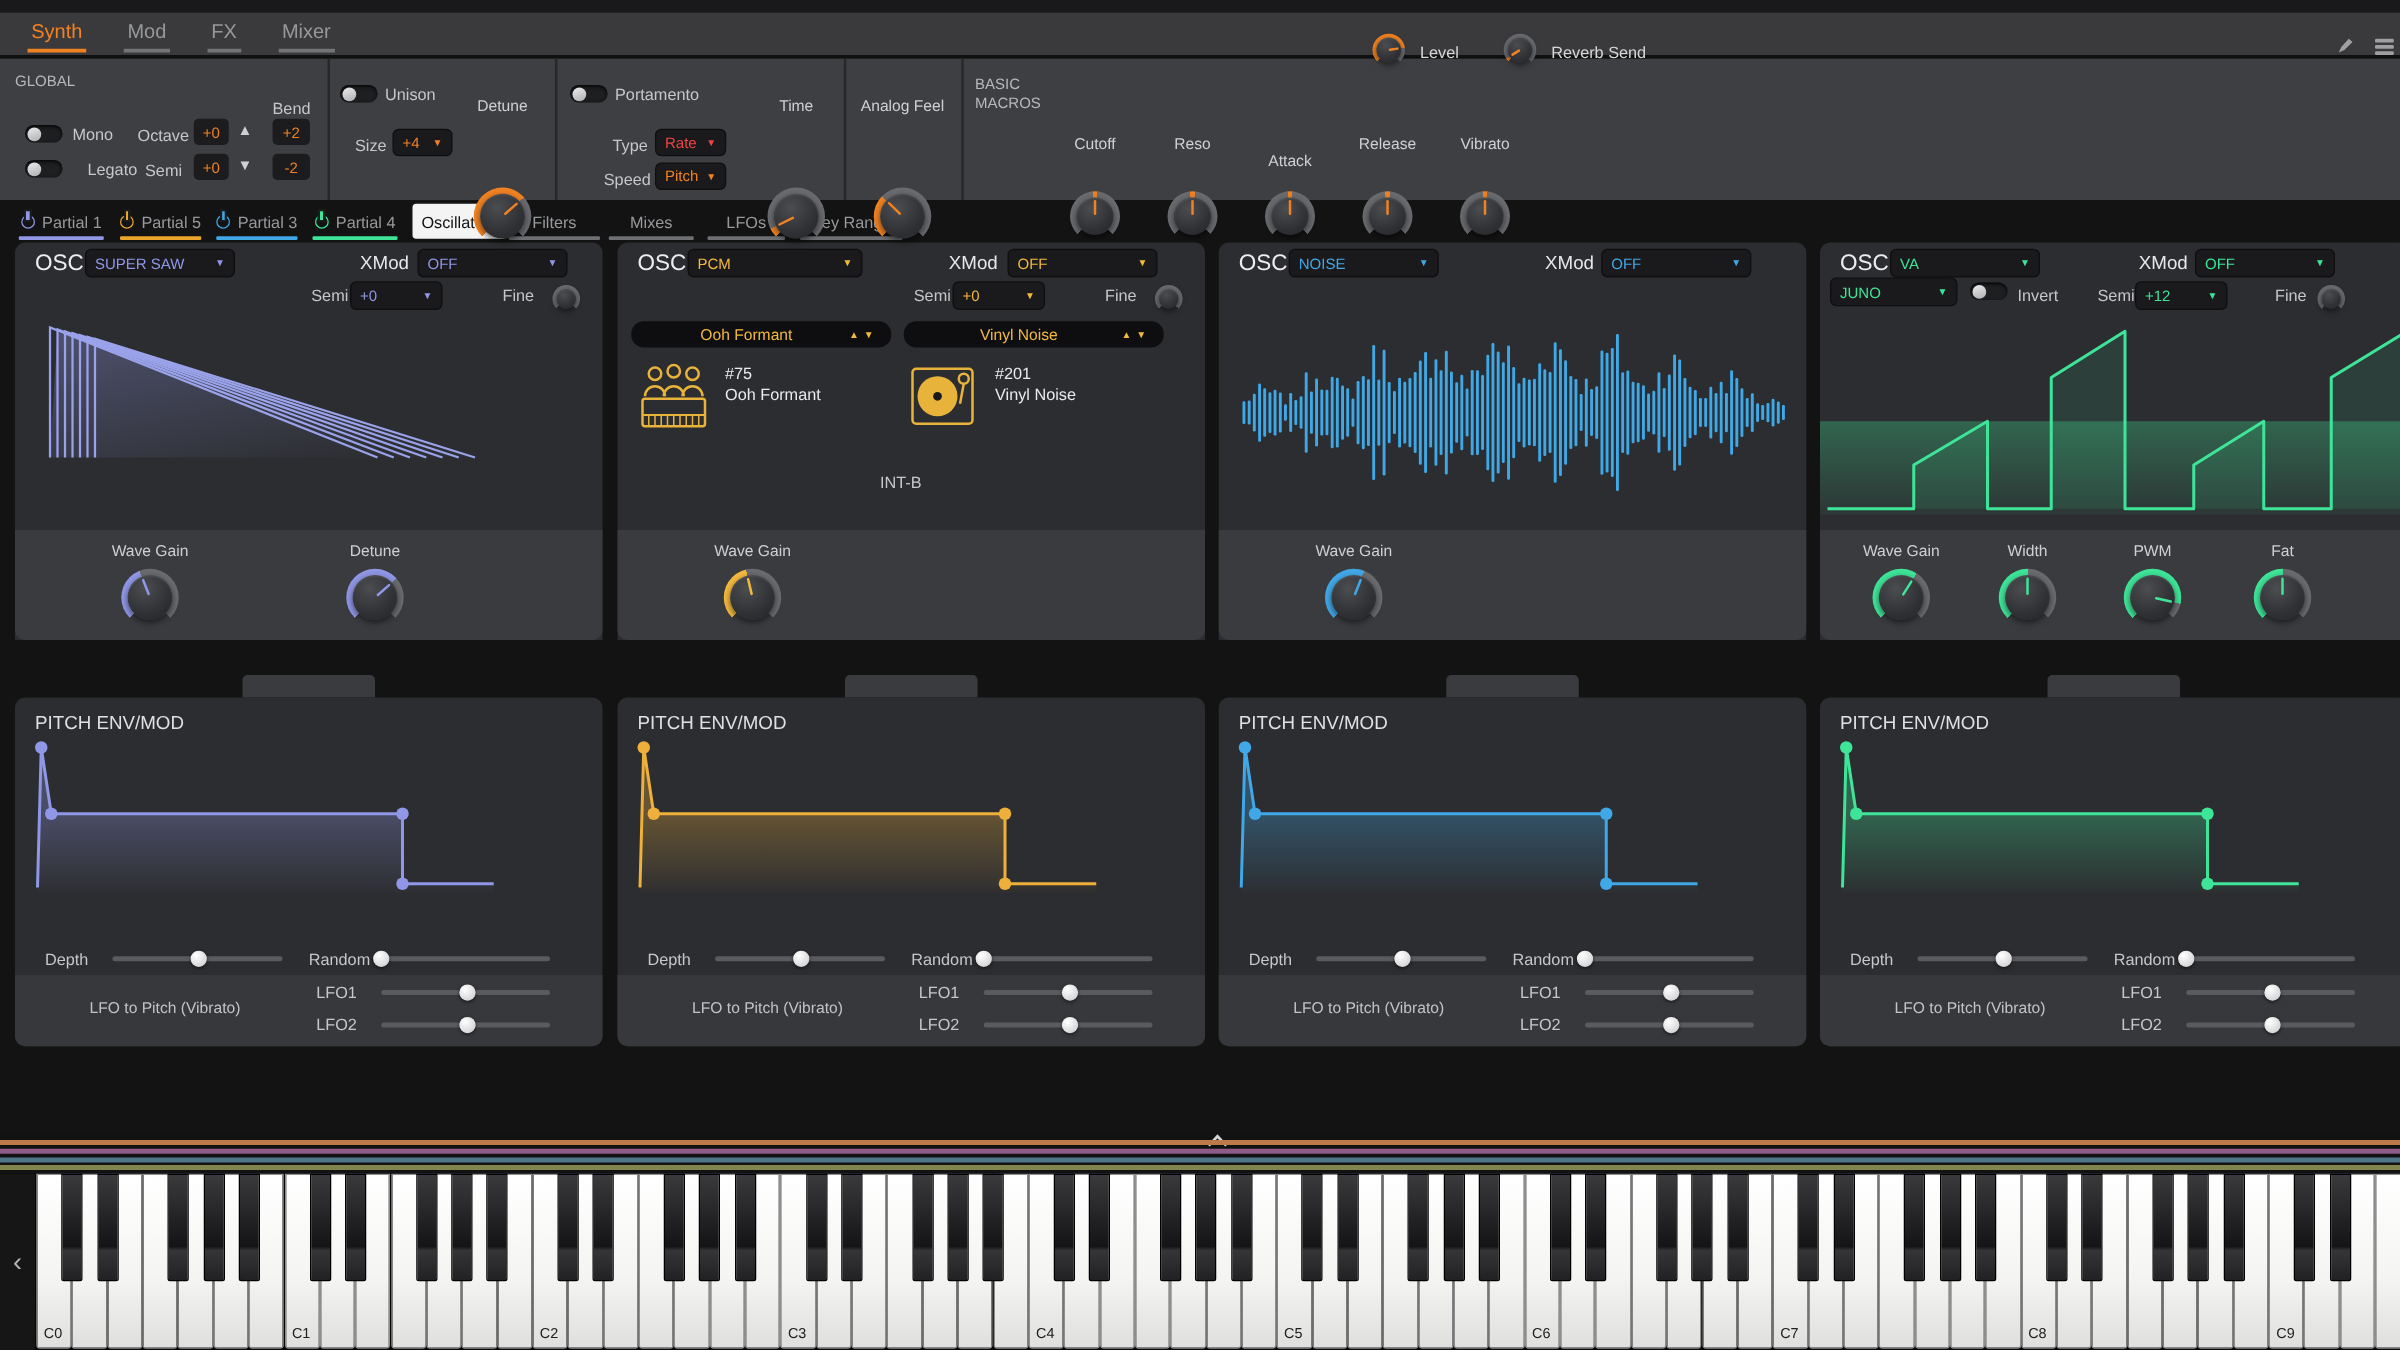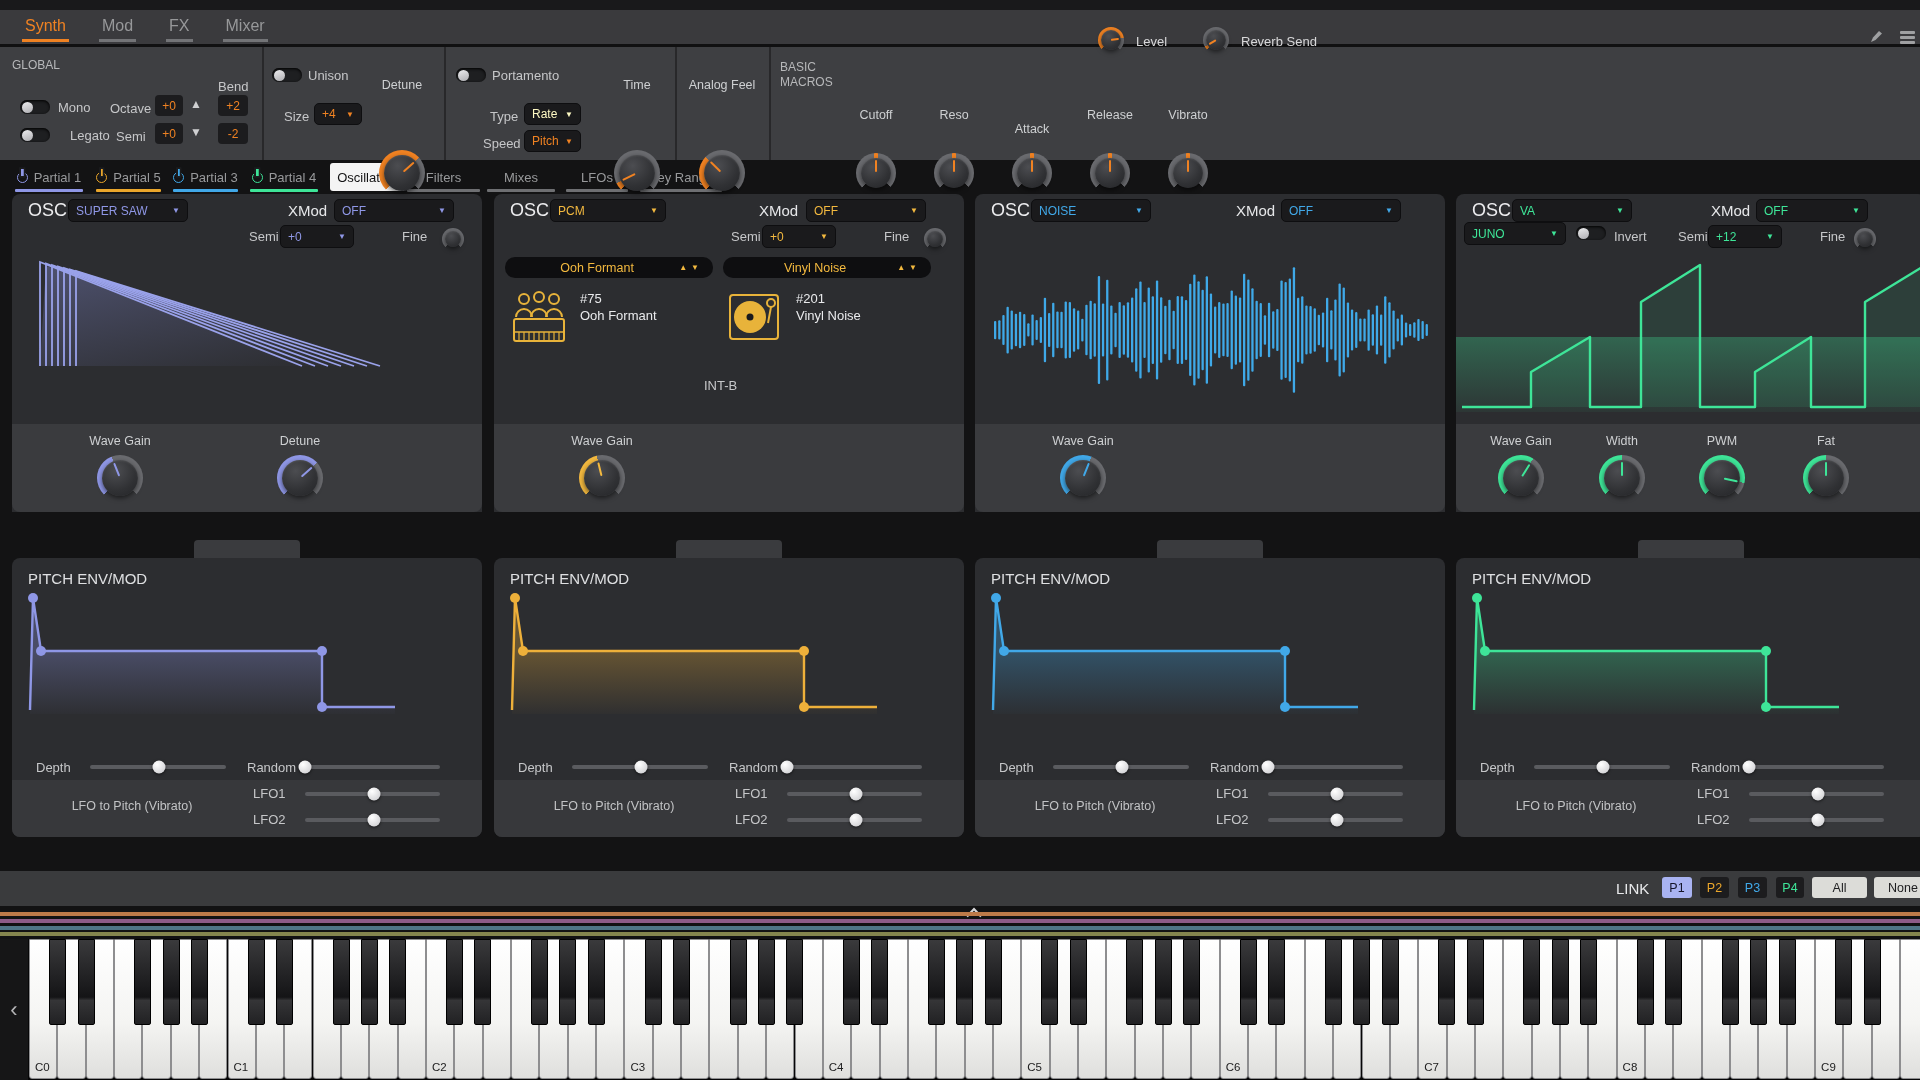--- a/index.html
+++ b/index.html
@@ -118,21 +118,21 @@
       <span>+4</span>
         <span class="arr">▼</span>
     </div>
     <span class="clbl" style="left:402px;top:31px">Detune</span>
 
     <div class="vdiv" style="left:444px"></div>
 
     <div class="tog" style="left:456px;top:21px"></div>
     <span class="lbl" style="left:492px;top:21px">Portamento</span>
     <span class="lbl" style="left:490px;top:62px">Type</span>
-    <div class="dd" style="left:524px;top:56px;width:57px;height:22px;color:#fef9c3">
+    <div class="dd" style="left:524px;top:56px;width:57px;height:22px;color:#ef4444">
       <span>Rate</span>
         <span class="arr">▼</span>
     </div>
     <span class="lbl" style="left:483px;top:89px">Speed</span>
     <div class="dd" style="left:524px;top:83px;width:57px;height:22px;color:#f08222">
       <span>Pitch</span>
         <span class="arr">▼</span>
     </div>
     <span class="clbl" style="left:637px;top:31px">Time</span>
 
@@ -271,21 +271,21 @@
         <div class="strack" style="left: 293px; top: 234px; width: 135px;">
           <div class="shandle" style="left: 51%;"></div>
         </div>
         <div class="lbl" style="left: 241px; top: 254px;">LFO2</div>
         <div class="strack" style="left: 293px; top: 260px; width: 135px;">
           <div class="shandle" style="left: 51%;"></div>
         </div>
       </div>
       <div class="osc-panel" style="left: 494px; width: 470px;">
         <div class="osc-title" style="left: 16px; top: 6px;">OSC</div>
-        <div class="dd" style="left: 56px; top: 5px; width: 116px; height: 23px; color: rgb(243, 185, 63);">
+        <div class="dd" style="left: 56px; top: 5px; width: 140px; height: 23px; color: rgb(243, 185, 63);">
           <div>PCM</div>
           <div class="arr" style="color: rgb(243, 185, 63);">▼</div>
         </div>
         <div class="xmod" style="left: 265px; top: 8px;">XMod</div>
         <div class="dd" style="left: 312px; top: 5px; width: 120px; height: 23px; color: rgb(243, 185, 63);">
           <div>OFF</div>
           <div class="arr" style="color: rgb(243, 185, 63);">▼</div>
         </div>
         <div class="lbl" style="left: 237px; top: 35px;">Semi</div>
         <div class="dd" style="left: 268px; top: 31px; width: 74px; height: 23px; color: rgb(243, 185, 63);">
@@ -649,31 +649,20 @@
         <div class="strack" style="left: 293px; top: 234px; width: 135px;">
           <div class="shandle" style="left: 51%;"></div>
         </div>
         <div class="lbl" style="left: 241px; top: 254px;">LFO2</div>
         <div class="strack" style="left: 293px; top: 260px; width: 135px;">
           <div class="shandle" style="left: 51%;"></div>
         </div>
       </div>
     </div>
 
-  <div class="linkrow">
-    <span class="lbl" style="left:1616px;top:9px;font-size:15px;color:#e8e9eb">LINK</span>
-    <div id="linkbtns">
-        <div class="lbtn" style="left: 1662px; width: 30px; background: rgb(169, 179, 242); color: rgb(21, 21, 42);">P1</div>
-        <div class="lbtn" style="left: 1700px; width: 29px; background: rgb(28, 28, 30); color: rgb(234, 166, 43);">P2</div>
-        <div class="lbtn" style="left: 1738px; width: 29px; background: rgb(28, 28, 30); color: rgb(65, 168, 232);">P3</div>
-        <div class="lbtn" style="left: 1776px; width: 28px; background: rgb(28, 28, 30); color: rgb(62, 229, 152);">P4</div>
-        <div class="lbtn" style="left: 1812px; width: 55px; background: rgb(220, 220, 216); color: rgb(29, 29, 31);">All</div>
-        <div class="lbtn" style="left: 1874px; width: 58px; background: rgb(220, 220, 216); color: rgb(29, 29, 31);">None</div>
-      </div>
-  </div>
 
   <div class="stripeband" id="stripes">
     <svg style="position:absolute;left:964px;top:1px" width="20" height="11" viewBox="0 0 20 11">
       <polyline points="3,9.5 10,2 17,9.5" fill="none" stroke="#d6d6d8" stroke-width="2.2"></polyline>
     </svg>
   <div class="stripe" style="top: 6px; height: 4px; background: rgb(189, 122, 73);"></div>
       <div class="stripe" style="top: 13px; height: 4px; background: rgb(141, 92, 136);"></div>
       <div class="stripe" style="top: 20px; height: 4px; background: rgb(79, 118, 135);"></div>
       <div class="stripe" style="top: 26px; height: 4px; background: rgb(132, 133, 78);"></div>
     </div>

